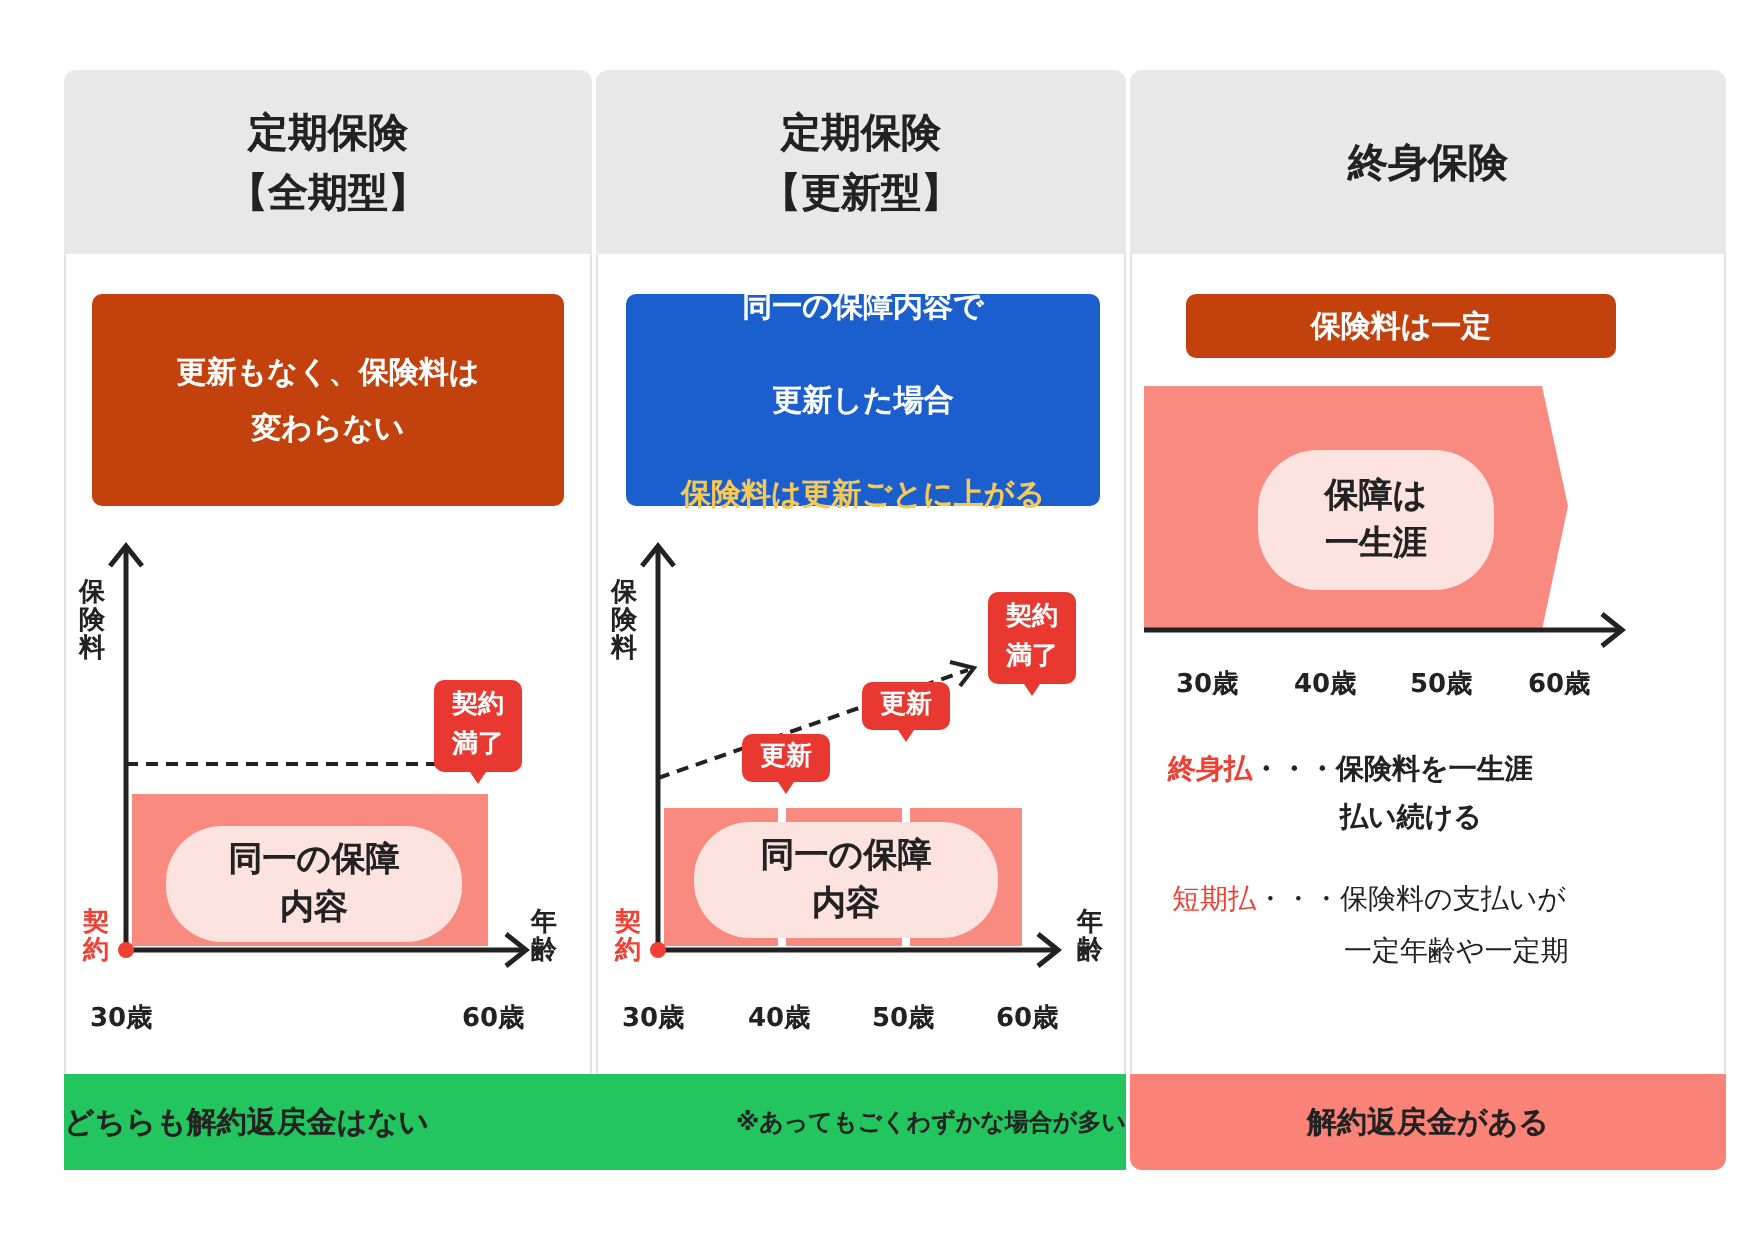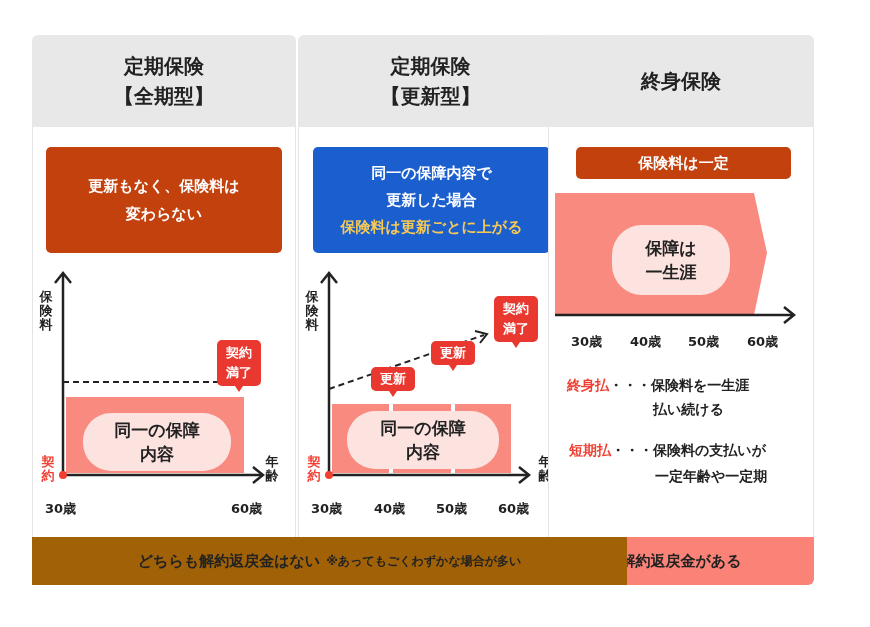--- a/index.html
+++ b/index.html
@@ -2,21 +2,21 @@
 <html><head>
 <meta charset="utf-8">
 <style>
   html,body{margin:0;padding:0;background:#fff;}
   body{width:870px;height:627px;position:relative;font-family:"DejaVu Sans",sans-serif;color:#222;overflow:hidden;}
   .col{position:absolute;top:35px;background:#fff;border-radius:6px 6px 0 0;overflow:hidden;}
   .col-head{background:#e8e8e8;height:92px;display:flex;flex-direction:column;align-items:center;justify-content:center;font-weight:bold;font-size:20px;line-height:30px;color:#222;}
   .col-body{position:absolute;left:0;right:0;top:92px;bottom:0;border-left:1px solid #e4e4e4;border-right:1px solid #e4e4e4;}
   .abs{position:absolute;}
   .red-box{background:#c2410c;color:#fff;border-radius:5px;font-weight:bold;text-align:center;}
-  .blue-box{background:#1b5fcf;color:#fff;border-radius:5px;font-weight:bold;text-align:center;}
+  .blue-box{background:#1b5fcf;color:#fff;border-radius:5px;font-weight:bold;text-align:center;gap:20px;}
   .pill{background:#fde3e0;border-radius:28px;display:flex;flex-direction:column;align-items:center;justify-content:center;font-weight:bold;font-size:17px;line-height:24px;color:#222;}
   .tick{font-size:13px;font-weight:bold;color:#222;}
   .bubble{background:#e8382f;color:#fff;font-weight:bold;font-size:13px;border-radius:5px;text-align:center;line-height:20px;}
   .bubble::after{content:"";position:absolute;left:50%;bottom:-6px;margin-left:-4px;border-left:4px solid transparent;border-right:4px solid transparent;border-top:6px solid #e8382f;}
   .vlabel{font-size:13px;font-weight:bold;line-height:14px;width:14px;text-align:center;}
   .footer{position:absolute;top:537px;height:48px;display:flex;align-items:center;justify-content:center;}
 </style>
 </head>
 <body>
 
@@ -112,21 +112,21 @@
       <div>契約</div>
         <div>満了</div>
     </div>
     <div class="abs tick" style="left:12px;top:373px;">30歳</div>
     <div class="abs tick" style="left:75px;top:373px;">40歳</div>
     <div class="abs tick" style="left:137px;top:373px;">50歳</div>
     <div class="abs tick" style="left:199px;top:373px;">60歳</div>
   </div>
 </div>
 
-<div class="col" style="left:548px;width:266px;height:550px;border-radius:6px;">
+<div class="col" style="left:565px;width:298px;height:550px;border-radius:6px;">
   <div class="col-head">
     <div>終身保険</div>
   </div>
   <div class="col-body" style="bottom:48px;">
     <div class="abs red-box" style="left:27px;top:20px;width:215px;height:32px;line-height:32px;font-size:15px;">保険料は一定</div>
     <svg class="abs" style="left:0;top:60px;" width="266" height="140">
       <polygon points="6,6 205,6 218,66 205,128 6,128" fill="#f98a80"></polygon>
       <line x1="6" y1="128" x2="243" y2="128" stroke="#222" stroke-width="2.5"></line>
       <polyline points="235,120 245,128 235,136" fill="none" stroke="#222" stroke-width="2.5"></polyline>
     </svg>
@@ -136,26 +136,26 @@
     </div>
     <div class="abs tick" style="left:22px;top:206px;">30歳</div>
     <div class="abs tick" style="left:81px;top:206px;">40歳</div>
     <div class="abs tick" style="left:139px;top:206px;">50歳</div>
     <div class="abs tick" style="left:198px;top:206px;">60歳</div>
 
     <div class="abs" style="left:18px;top:246px;width:240px;font-size:14px;font-weight:bold;line-height:24px;">
       <span style="color:#f04034;">終身払</span><span>・・・</span><span>保険料を一生涯</span>
       <div style="padding-left:86px;">払い続ける</div>
     </div>
-    <div class="abs" style="left:20px;top:310px;width:240px;font-size:14px;font-weight:bold;line-height:26px;">
+    <div class="abs" style="left:20px;top:310px;width:240px;font-size:14px;font-weight:normal;line-height:26px;">
       <span style="color:#f04034;">短期払</span><span>・・・</span><span>保険料の支払いが</span>
       <div style="padding-left:86px;">一定年齢や一定期</div>
     </div>
   </div>
   <div class="abs" style="left:0;right:0;bottom:0;height:48px;background:#fb8277;display:flex;align-items:center;justify-content:center;font-weight:bold;font-size:15px;color:#222;">
     <span>解約返戻金がある</span>
   </div>
 </div>
 
-<div class="footer" style="left:32px;width:595px;background:#a16207;">
+<div class="footer" style="left:32px;width:531px;background:#22c55e;justify-content:space-between;">
   <span style="font-weight:bold;font-size:15px;">どちらも解約返戻金はない</span>
   <span style="font-weight:bold;font-size:12px;margin-left:6px;">※あってもごくわずかな場合が多い</span>
 </div>
 
 </body></html>

